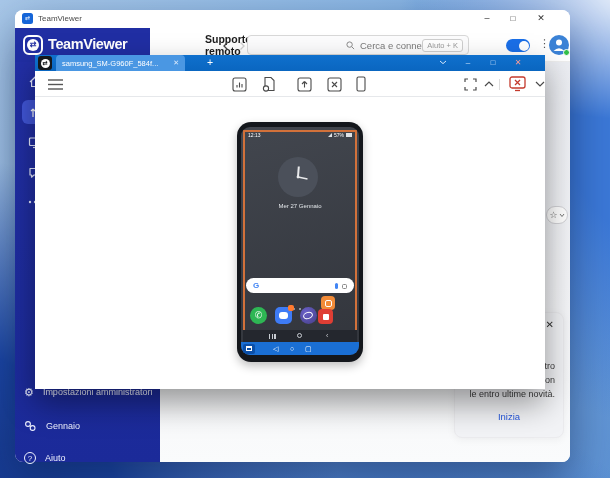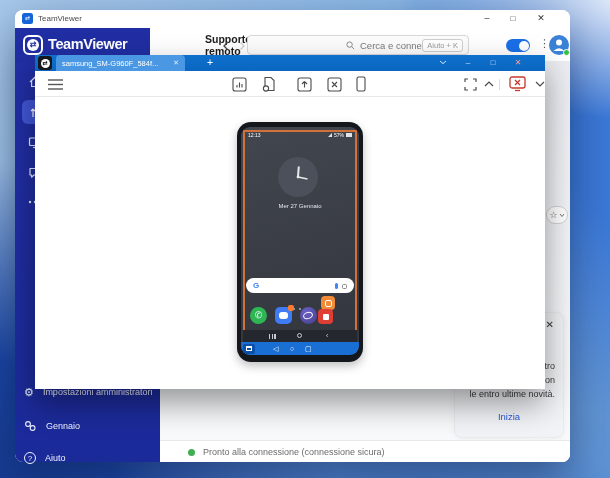--- a/index.html
+++ b/index.html
@@ -221,24 +221,20 @@
     <div class="abs notif-card">
       <div class="abs notif-close">✕</div>
       <div class="abs notif-lines">
         <div>entro</div>
         <div>asso con</div>
         <div>le entro ultime novità.</div>
       </div>
       <div class="abs notif-action">Inizia</div>
     </div>
 
-    <div class="abs status-bar">
-      <span class="abs status-dot"></span>
-      <span class="abs status-text">Pronto alla connessione (connessione sicura)</span>
-    </div>
   </div>
 </div>
 
 <div class="abs session-window">
   <div class="abs s-titlebar">
     <div class="abs s-icon">
         <span class="ball">⇄</span>
       </div>
     <div class="abs s-tab">
       <span class="s-tab-title">samsung_SM-G960F_584f...</span>

